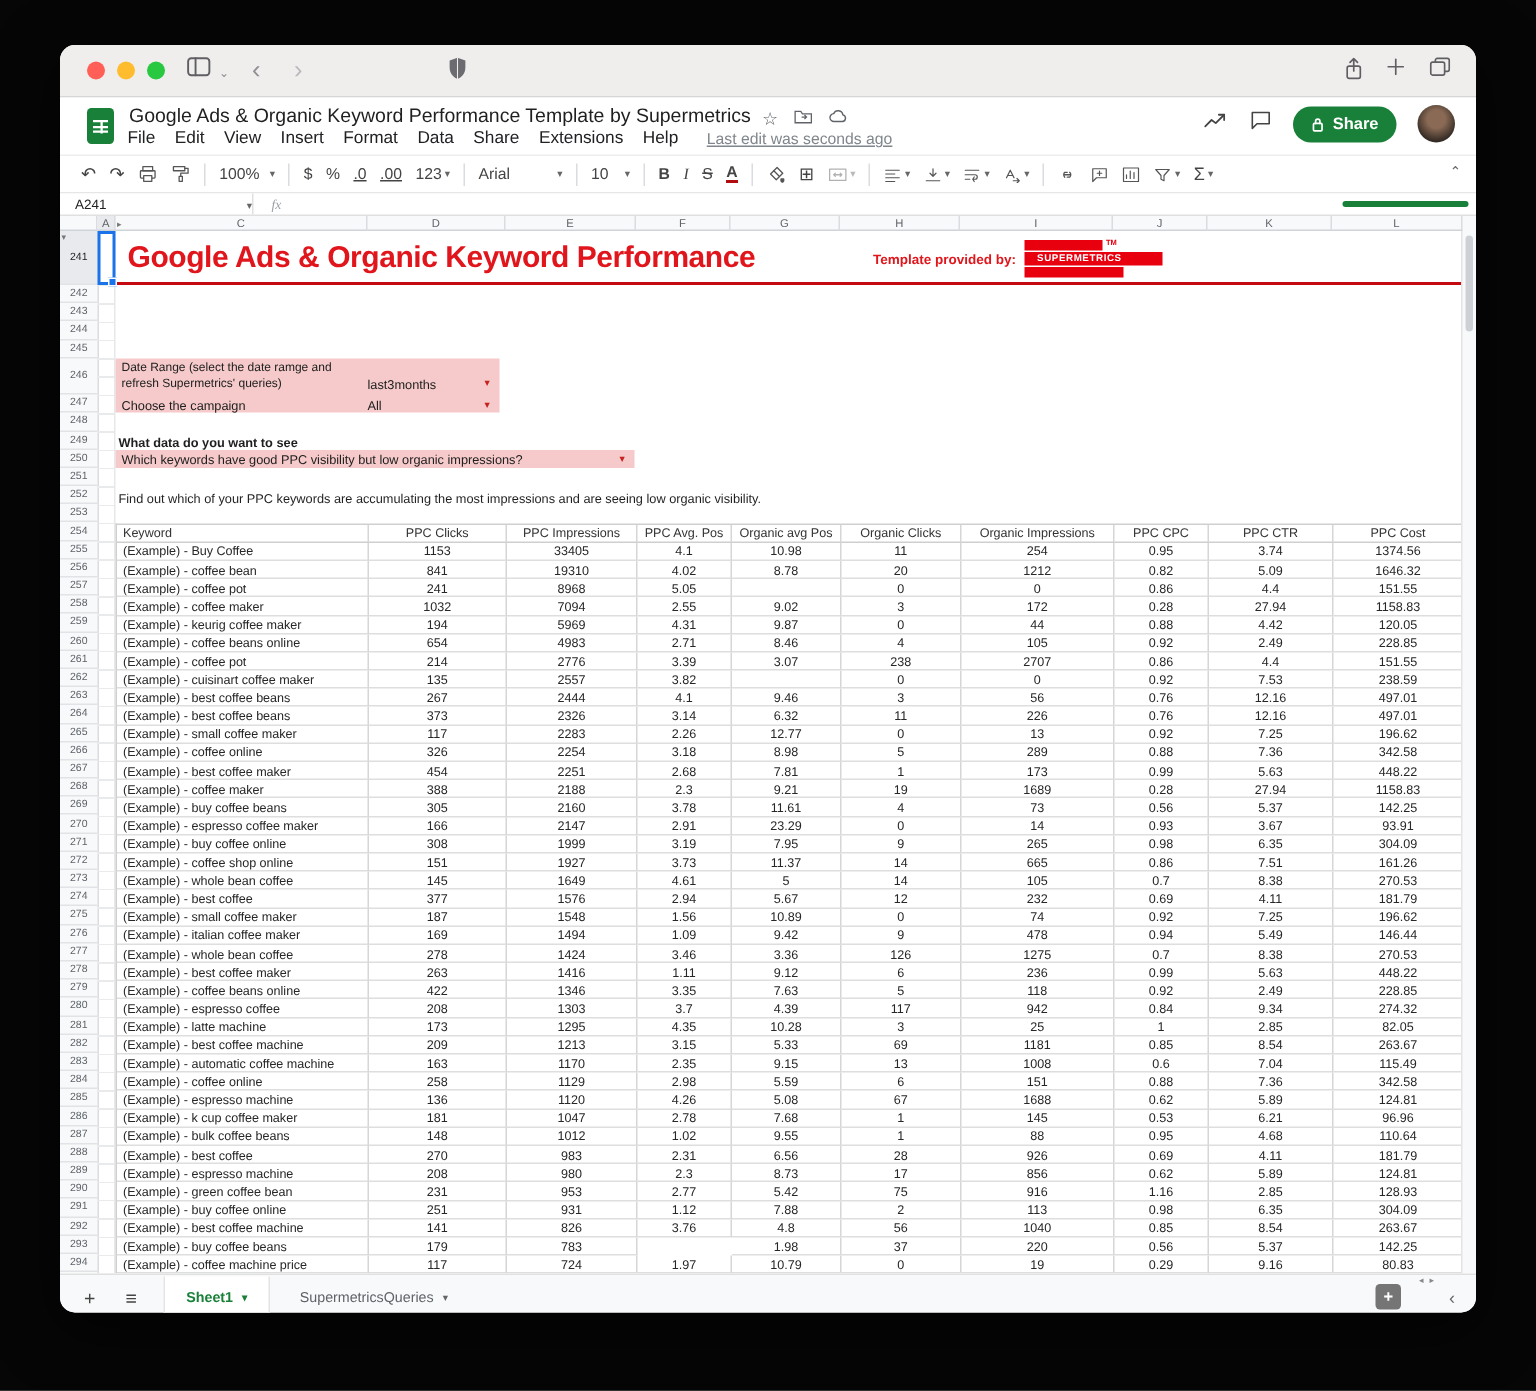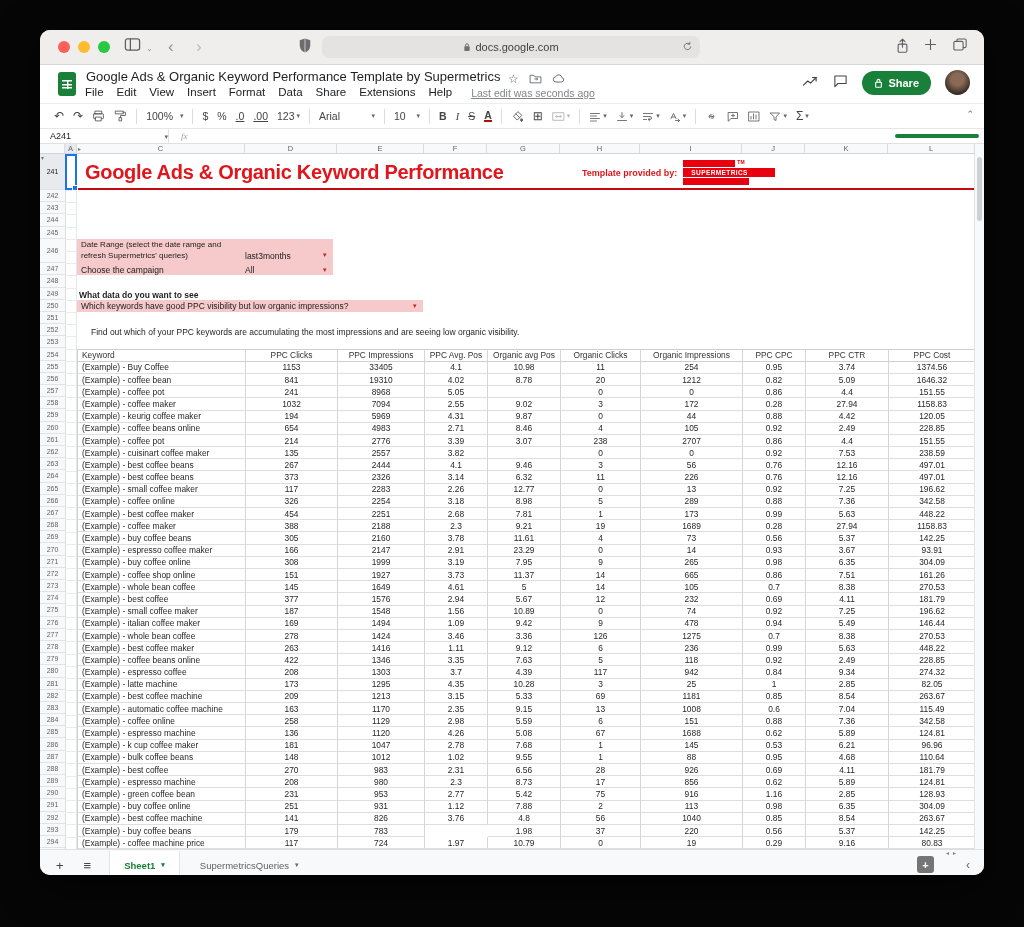--- a/index.html
+++ b/index.html
@@ -94,21 +94,21 @@
   .introtxt{position:absolute;left:2px;top:62px;font-size:9px;color:#1f1f1f;}
   .ctrlbox{position:absolute;left:0;top:84.8px;width:256px;height:36.6px;background:#f6caca;}
   .ctrl-lbl1{position:absolute;left:4px;top:86px;width:162px;font-size:8px;line-height:10.5px;color:#202020;}
   .ctrl-val1{position:absolute;left:168px;top:96.5px;font-size:8.5px;color:#202020;}
   .ctrl-lbl2{position:absolute;left:4px;top:111px;font-size:8.5px;color:#202020;}
   .ctrl-val2{position:absolute;left:168px;top:111px;font-size:8.5px;color:#202020;}
   .rarrow{position:absolute;font-size:7px;color:#c5221f;}
   .whatlbl{position:absolute;left:2px;top:136px;font-size:8.5px;font-weight:bold;color:#1f1f1f;}
   .question{position:absolute;left:0;top:145.8px;width:346px;height:12.2px;background:#f6caca;
     font-size:8.5px;color:#202020;display:flex;align-items:center;padding-left:4px;box-sizing:border-box;}
-  .hinttxt{position:absolute;left:14px;top:172.5px;font-size:8.5px;color:#1f1f1f;}
+  .hinttxt{position:absolute;left:2px;top:172.5px;font-size:8.5px;color:#1f1f1f;}
   .datatable{position:absolute;left:0;top:194.6px;width:898px;border-top:1px solid #cfcfcf;border-left:1px solid #cfcfcf;}
   .trow{display:flex;height:12.2px;box-sizing:border-box;}
   .tcell{box-sizing:border-box;border-right:1px solid #d6d6d6;border-bottom:1px solid #dedede;
     font-size:8.4px;color:#272727;display:flex;align-items:center;justify-content:center;overflow:hidden;white-space:nowrap;}
   .tcell.kw{justify-content:flex-start;padding-left:4px;}
   .trow.head .tcell{color:#333;border-bottom:1px solid #cfcfcf;}
   .vscroll{position:absolute;right:0;top:0;width:9px;height:100%;background:#f8f9fa;border-left:1px solid #e4e4e4;}
   .vthumb{position:absolute;left:1.5px;top:3px;width:5px;height:64px;background:#cdd1d5;border-radius:3px;}
   
   .tabbar{position:relative;height:30px;background:#f8f9fa;border-top:1px solid #e0e0e0;display:flex;align-items:center;}
@@ -141,33 +141,20 @@
       </span>
       <span class="sic navtxt" style="left:106px;top:9px;font-size:8px;">⌄</span>
       <span class="sic navtxt" style="left:128px;">‹</span>
       <span class="sic navtxt" style="left:156px;color:#b9b9be;">›</span>
       <span class="sic" style="left:258px;">
         <svg width="14" height="17" viewBox="0 0 24 28">
             <path d="M12 2l9 3v8c0 7-4 11-9 13C7 24 3 20 3 13V5z" fill="#6b6b70" stroke="none"></path>
             <path d="M12 2v24" stroke="#f0eeed" stroke-width="1.2"></path>
           </svg>
       </span>
-      <div class="urlpill">
-        <svg width="8" height="10" viewBox="0 0 12 14">
-            <rect x="2" y="6" width="8" height="7" rx="1" fill="#6e6e73" stroke="none"></rect>
-            <path d="M4 6V4a2 2 0 014 0v2" fill="none" stroke="#6e6e73" stroke-width="1.4"></path>
-          </svg>
-        <span>docs.google.com</span>
-        <span class="urlrefresh">
-          <svg width="11" height="11" viewBox="0 0 24 24">
-              <path d="M19 12a7 7 0 11-2-5" stroke="#6e6e73" stroke-width="2" fill="none"></path>
-              <path d="M17 2v5h-5" stroke="#6e6e73" stroke-width="2" fill="none"></path>
-            </svg>
-        </span>
-      </div>
       <span class="sic" style="right:74px;left:auto;">
         <svg width="15" height="18" viewBox="0 0 24 28">
             <rect x="5" y="11" width="14" height="13" rx="2"></rect>
             <path d="M12 3v13M8 7l4-4 4 4"></path>
           </svg>
       </span>
       <span class="sic" style="right:46px;left:auto;">
         <svg width="15" height="15" viewBox="0 0 24 24">
             <path d="M12 4v16M4 12h16"></path>
           </svg>

